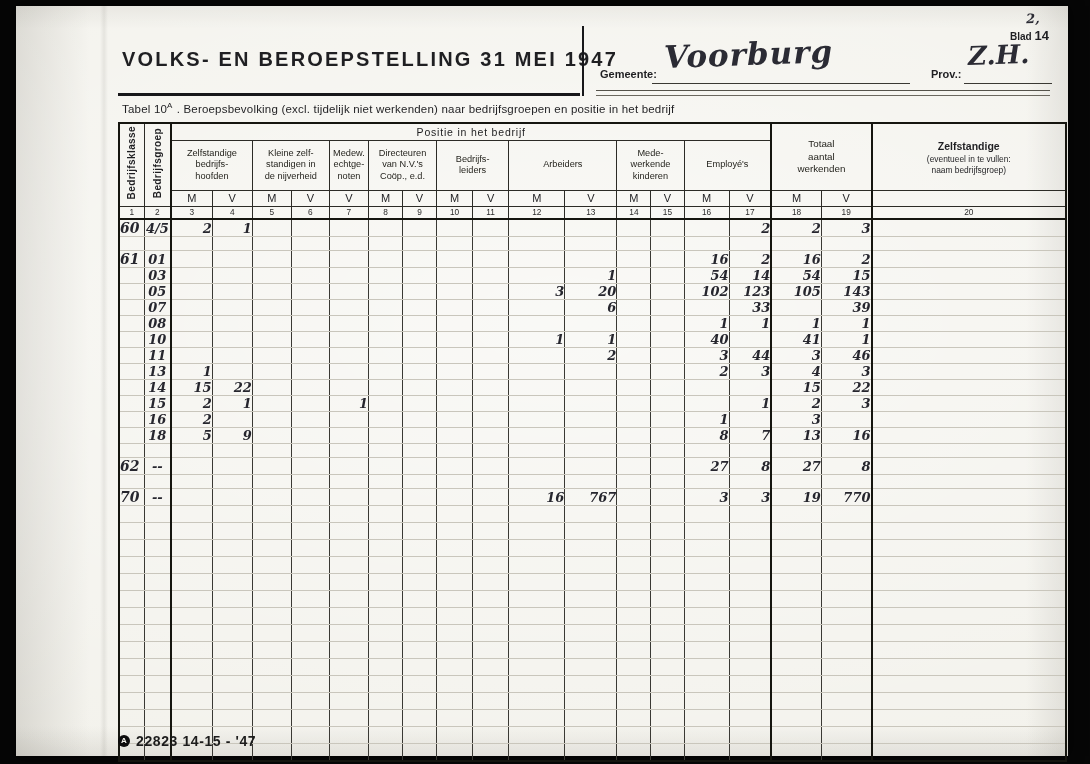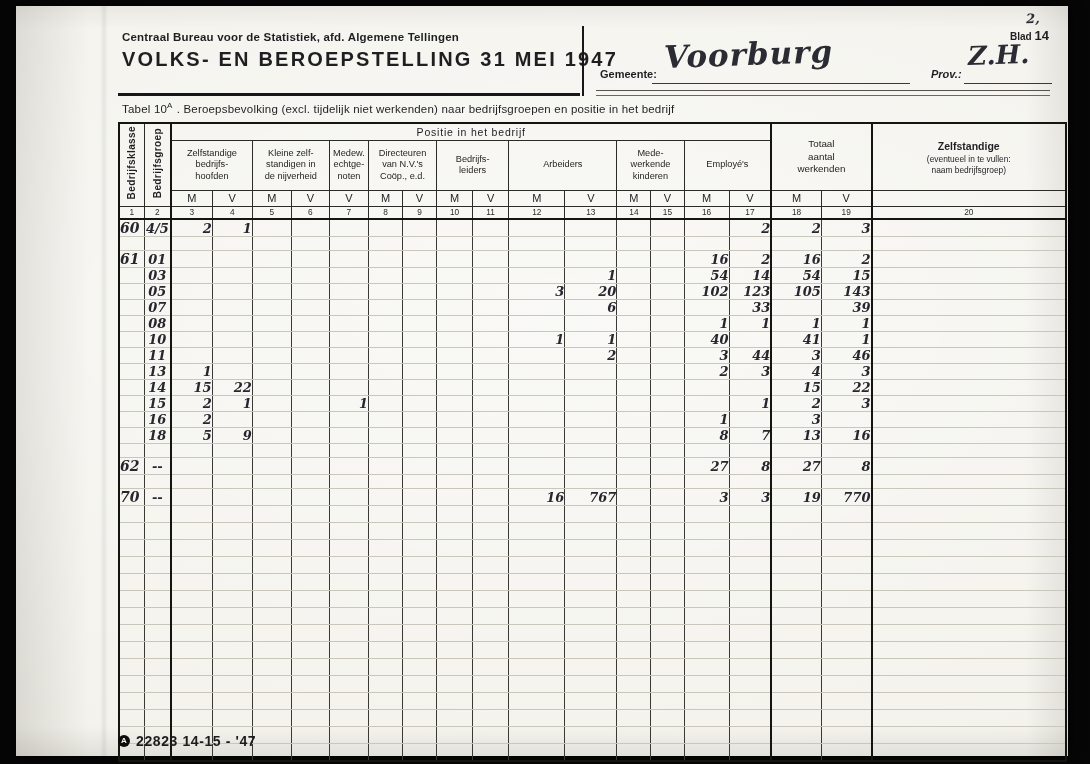--- a/index.html
+++ b/index.html
@@ -17,21 +17,21 @@
   .crease{position:absolute;left:84px;top:0;width:8px;height:100%;
     background:linear-gradient(90deg, rgba(0,0,0,0), rgba(90,88,80,.10), rgba(0,0,0,0));}
   .org-line{left:106px;top:25px;font-size:11.5px;font-weight:bold;letter-spacing:.2px;}
   .doc-title{left:106px;top:42px;font-size:20px;font-weight:bold;letter-spacing:2.2px;}
   .rule-heavy{left:102px;top:87px;width:462px;height:3px;background:#17171a;}
   .divider-v{left:566px;top:20px;width:2px;height:70px;background:#17171a;}
   .right-rule1{left:580px;top:84px;width:454px;height:1px;background:#55534b;}
   .right-rule2{left:580px;top:89px;width:454px;height:1px;background:#6b685f;}
   .label-print{font-size:11px;font-weight:bold;}
   .gemeente-label{left:584px;top:62px;}
-  .prov-label{left:915px;top:62px;font-style:italic;}
+  .prov-label{left:915px;top:62px;}
   .gemeente-line{left:636px;top:77px;width:258px;height:1px;background:#3a3933;}
   .prov-line{left:948px;top:77px;width:88px;height:1px;background:#3a3933;}
   .hw-script{font-family:"DejaVu Serif","Liberation Serif",serif;font-style:italic;font-weight:bold;
     color:#2b2b34;transform:rotate(-2deg);}
   .gemeente-value{left:648px;top:30px;font-size:31px;letter-spacing:1px;}
   .prov-value{left:952px;top:34px;font-size:26px;}
   .blad{left:994px;top:22px;font-size:10px;font-weight:bold;}
   .blad .num{font-size:13px;}
   .blad-annotation{left:1010px;top:5px;font-size:13px;}
   .caption{left:106px;top:95px;font-size:11.5px;font-weight:normal;letter-spacing:.2px;}
@@ -66,21 +66,20 @@
   .logo-circle{width:12px;height:12px;border-radius:50%;background:#0c0c0c;color:#f3f2ec;
     font-size:8px;font-weight:bold;text-align:center;line-height:12px;}
   .footer-code{font-size:14px;font-weight:bold;letter-spacing:.6px;color:#1c1c1c;}
 </style>
 </head>
 <body>
 
 <div class="paper">
   <div class="crease"></div>
 
-  <div class="abs org-line">Centraal Bureau voor de Statistiek, afd. Algemene Tellingen</div>
   <div class="abs doc-title">VOLKS- EN BEROEPSTELLING 31 MEI 1947</div>
   <div class="abs rule-heavy"></div>
   <div class="abs divider-v"></div>
   <div class="abs right-rule1"></div>
   <div class="abs right-rule2"></div>
 
   <div class="abs label-print gemeente-label">Gemeente:</div>
   <div class="abs hw-script gemeente-value">Voorburg</div>
   <div class="abs gemeente-line"></div>
 

